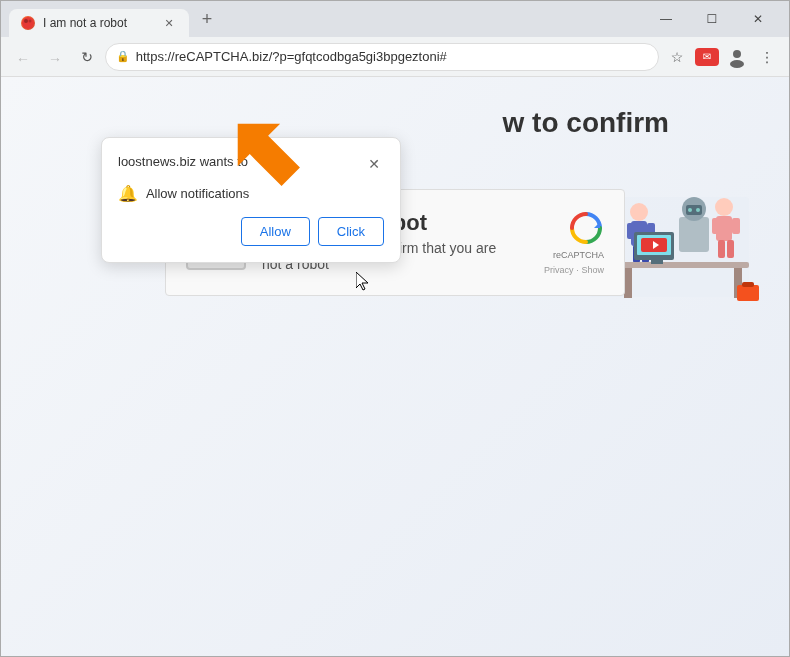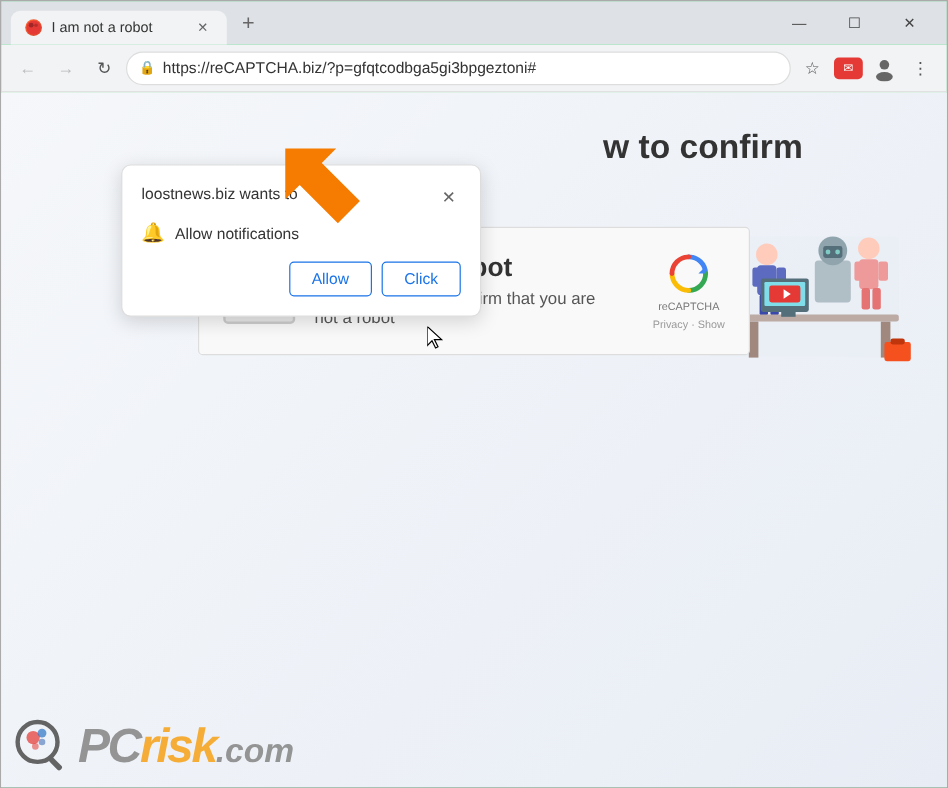--- a/index.html
+++ b/index.html
@@ -257,21 +257,21 @@
       margin-bottom: 4px;
     }
     .recaptcha-subtitle {
       font-size: 14px;
       color: #555;
     }
     .recaptcha-subtitle b { font-weight: 700; }
     .recaptcha-badge {
       display: flex;
       flex-direction: column;
-      align-items: center;
+      align-items: flex-end;
       gap: 4px;
       flex-shrink: 0;
       margin-left: 18px;
     }
     .recaptcha-logo {
       width: 36px;
       height: 36px;
     }
     .recaptcha-label {
       font-size: 9px;
@@ -559,30 +559,16 @@
           <span class="recaptcha-links">Privacy · Show</span>
         </div>
       </div>
 
       <div class="cursor">
         <svg width="16" height="20" viewBox="0 0 16 20" xmlns="http://www.w3.org/2000/svg">
           <polygon points="0,0 0,16 4,12 7,18 9,17 6,11 12,11" fill="white" stroke="black" stroke-width="1"></polygon>
         </svg>
       </div>
 
-      <div class="pcrisk-watermark">
-
-        <svg class="pcrisk-logo-icon" width="52" height="52" viewBox="0 0 52 52" xmlns="http://www.w3.org/2000/svg">
-          <circle cx="22" cy="22" r="18" fill="none" stroke="#555" stroke-width="4"></circle>
-          <circle cx="18" cy="18" r="6" fill="#e53935" opacity="0.8"></circle>
-          <circle cx="26" cy="14" r="4" fill="#1565c0" opacity="0.7"></circle>
-          <circle cx="20" cy="26" r="3" fill="#e53935" opacity="0.6"></circle>
-          <rect x="35" y="35" width="14" height="5" rx="2" fill="#555" transform="rotate(45, 35, 35)"></rect>
-          <circle cx="26" cy="22" r="3" fill="#0d47a1" opacity="0.5"></circle>
-        </svg>
-        <div>
-          <span style="font-size:40px;font-weight:900;font-style:italic;color:#8a8a8a;letter-spacing:-2px;">PC</span><span style="font-size:40px;font-weight:900;font-style:italic;color:#f5a623;letter-spacing:-2px;">risk</span><span style="font-size:28px;font-weight:700;font-style:italic;color:#8a8a8a;">.com</span>
-        </div>
-      </div>
 
     </div>
   </div>
 </div>
 
 </body></html>

